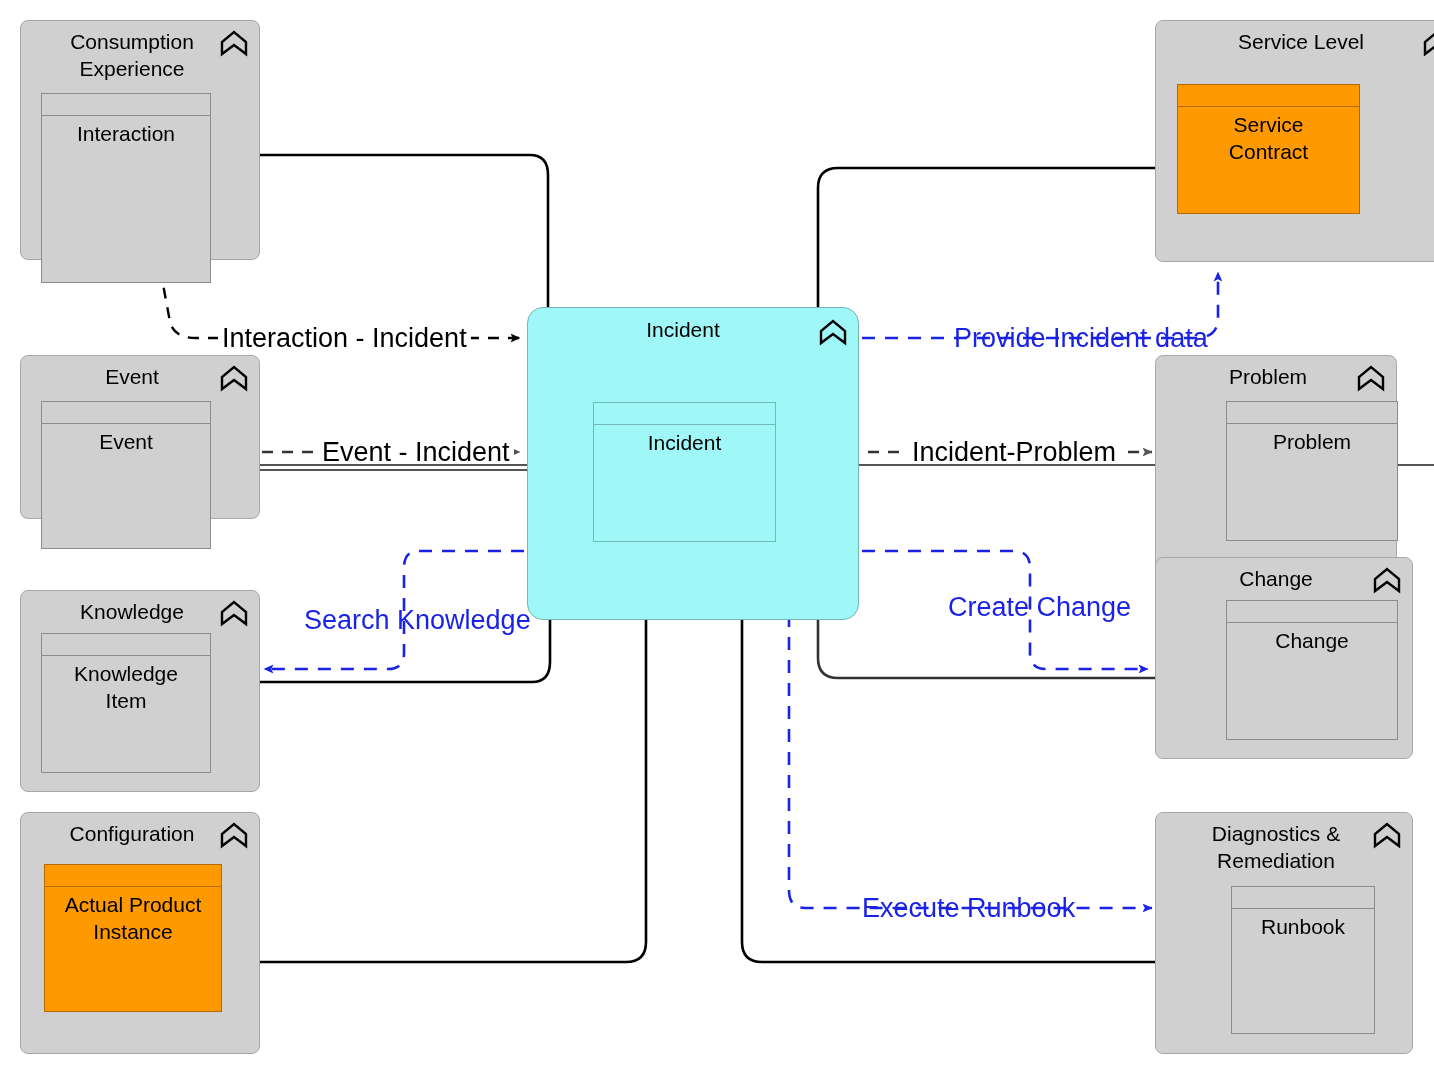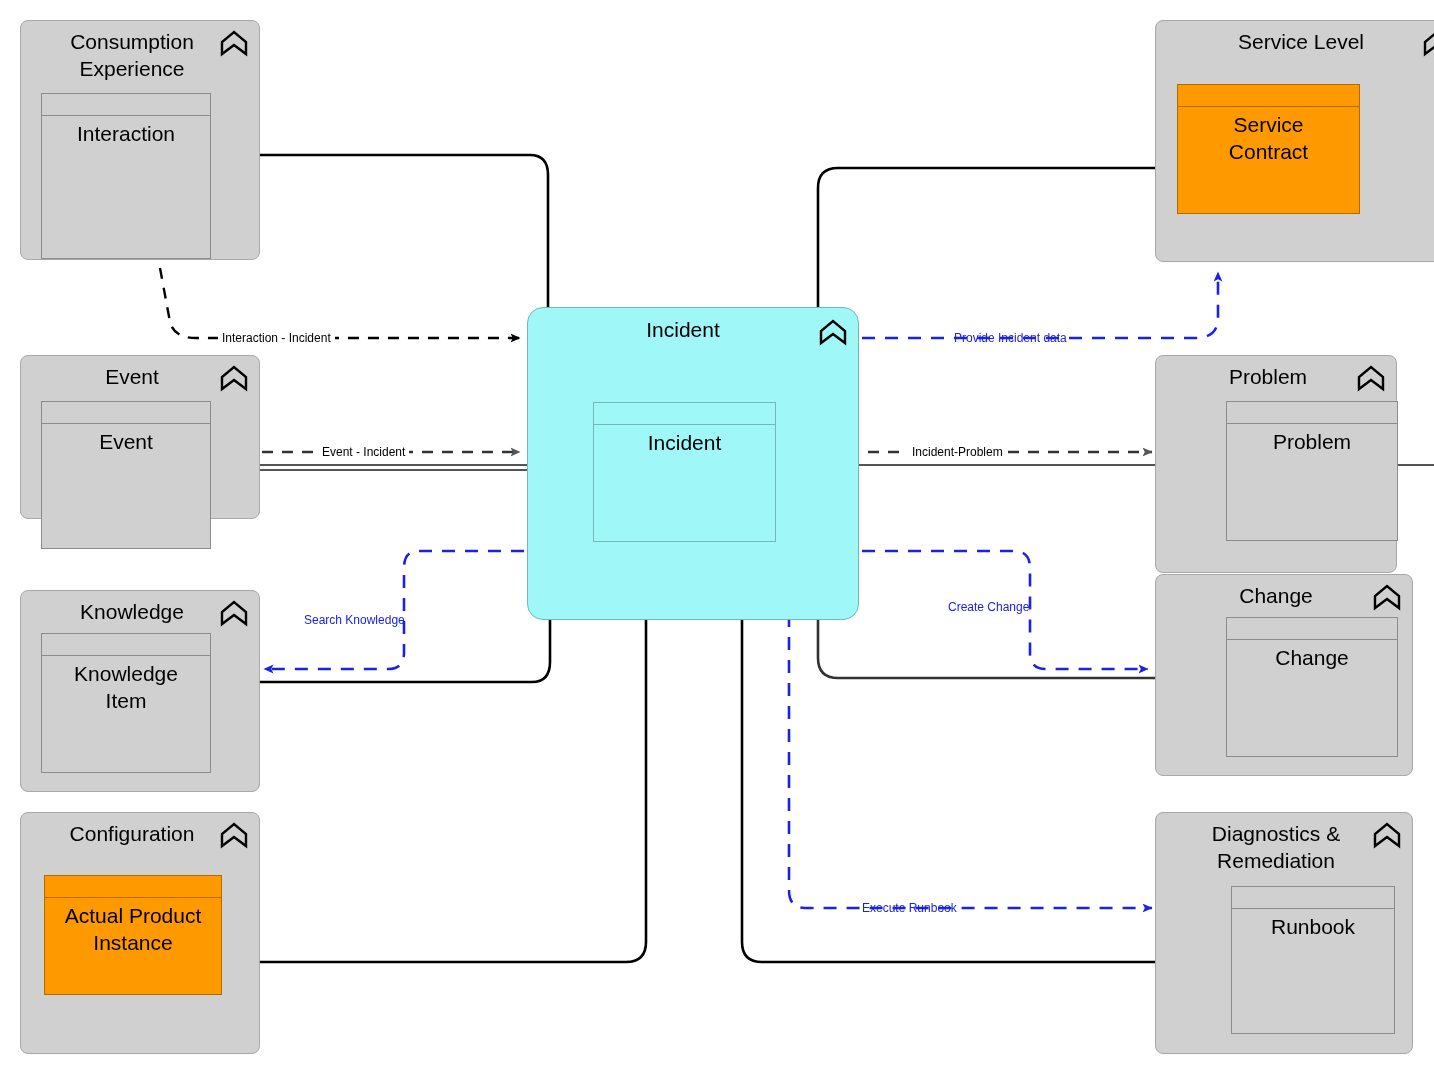--- a/index.html
+++ b/index.html
@@ -66,21 +66,21 @@
   }
   #core .cap-icon{top:11px;right:10px;}
   #core-inner{
     position:absolute;left:593px;top:402px;width:183px;height:140px;
     box-sizing:border-box;border:1px solid #74b7b7;background:#9ff7f7;
   }
   #core-inner .inner-bar{border-bottom-color:#74b7b7;}
 
   .edge-label{
     position:absolute;
-    font-size:12px;
+    font-size:27px;
     white-space:nowrap;
     background:#ffffff;
     padding:0 4px;
     line-height:22px;
   }
   .edge-label.black{color:#000000;}
   .edge-label.blue{color:#1a22e8;background:transparent;}
 </style>
 </head>
 <body>
@@ -127,21 +127,21 @@
   </svg>
 
   <div class="domain" style="left:20px;top:20px;width:240px;height:240px;">
     <div class="domain-title">Consumption
 Experience</div>
     <span class="cap-icon">
       <svg width="30" height="34" viewBox="0 0 30 34">
           <path d="M3,24 L3,12 L15,2 L27,12 L27,24 L15,15 Z" fill="none" stroke="#000" stroke-width="2.4" stroke-linejoin="miter"></path>
         </svg>
     </span>
-    <div class="inner" style="left:20px;top:72px;width:170px;height:166px;">
+    <div class="inner" style="left:20px;top:72px;width:170px;height:190px;">
       <div class="inner-bar"></div>
       <div class="inner-label">Interaction</div>
     </div>
   </div>
 
   <div class="domain" style="left:20px;top:355px;width:240px;height:164px;">
     <div class="domain-title">Event</div>
     <span class="cap-icon">
       <svg width="30" height="34" viewBox="0 0 30 34">
           <path d="M3,24 L3,12 L15,2 L27,12 L27,24 L15,15 Z" fill="none" stroke="#000" stroke-width="2.4" stroke-linejoin="miter"></path>
@@ -167,21 +167,21 @@
     </div>
   </div>
 
   <div class="domain" style="left:20px;top:812px;width:240px;height:242px;">
     <div class="domain-title">Configuration</div>
     <span class="cap-icon">
       <svg width="30" height="34" viewBox="0 0 30 34">
           <path d="M3,24 L3,12 L15,2 L27,12 L27,24 L15,15 Z" fill="none" stroke="#000" stroke-width="2.4" stroke-linejoin="miter"></path>
         </svg>
     </span>
-    <div class="inner orange" style="left:23px;top:62px;width:178px;height:120px;">
+    <div class="inner orange" style="left:23px;top:51px;width:178px;height:148px;">
       <div class="inner-bar"></div>
       <div class="inner-label">Actual Product
 Instance</div>
     </div>
   </div>
 
   <div class="domain" style="left:1155px;top:20px;width:308px;height:242px;">
     <div class="domain-title">Service Level</div>
     <span class="cap-icon">
       <svg width="30" height="34" viewBox="0 0 30 34">
@@ -201,42 +201,42 @@
       <svg width="30" height="34" viewBox="0 0 30 34">
           <path d="M3,24 L3,12 L15,2 L27,12 L27,24 L15,15 Z" fill="none" stroke="#000" stroke-width="2.4" stroke-linejoin="miter"></path>
         </svg>
     </span>
     <div class="inner" style="left:70px;top:45px;width:172px;height:140px;">
       <div class="inner-bar"></div>
       <div class="inner-label">Problem</div>
     </div>
   </div>
 
-  <div class="domain" style="left:1155px;top:574px;width:258px;height:202px;">
+  <div class="domain" style="left:1155px;top:557px;width:258px;height:202px;">
     <div class="domain-title">Change</div>
     <span class="cap-icon">
       <svg width="30" height="34" viewBox="0 0 30 34">
           <path d="M3,24 L3,12 L15,2 L27,12 L27,24 L15,15 Z" fill="none" stroke="#000" stroke-width="2.4" stroke-linejoin="miter"></path>
         </svg>
     </span>
     <div class="inner" style="left:70px;top:42px;width:172px;height:140px;">
       <div class="inner-bar"></div>
       <div class="inner-label">Change</div>
     </div>
   </div>
 
   <div class="domain" style="left:1155px;top:812px;width:258px;height:242px;">
     <div class="domain-title">Diagnostics &amp;
 Remediation</div>
     <span class="cap-icon">
       <svg width="30" height="34" viewBox="0 0 30 34">
           <path d="M3,24 L3,12 L15,2 L27,12 L27,24 L15,15 Z" fill="none" stroke="#000" stroke-width="2.4" stroke-linejoin="miter"></path>
         </svg>
     </span>
-    <div class="inner" style="left:75px;top:73px;width:164px;height:148px;">
+    <div class="inner" style="left:75px;top:73px;width:144px;height:148px;">
       <div class="inner-bar"></div>
       <div class="inner-label">Runbook</div>
     </div>
   </div>
 
   <div id="core">
     <div id="core-title">Incident</div>
     <span class="cap-icon">
       <svg width="30" height="34" viewBox="0 0 30 34">
           <path d="M3,24 L3,12 L15,2 L27,12 L27,24 L15,15 Z" fill="none" stroke="#000" stroke-width="2.4" stroke-linejoin="miter"></path>

